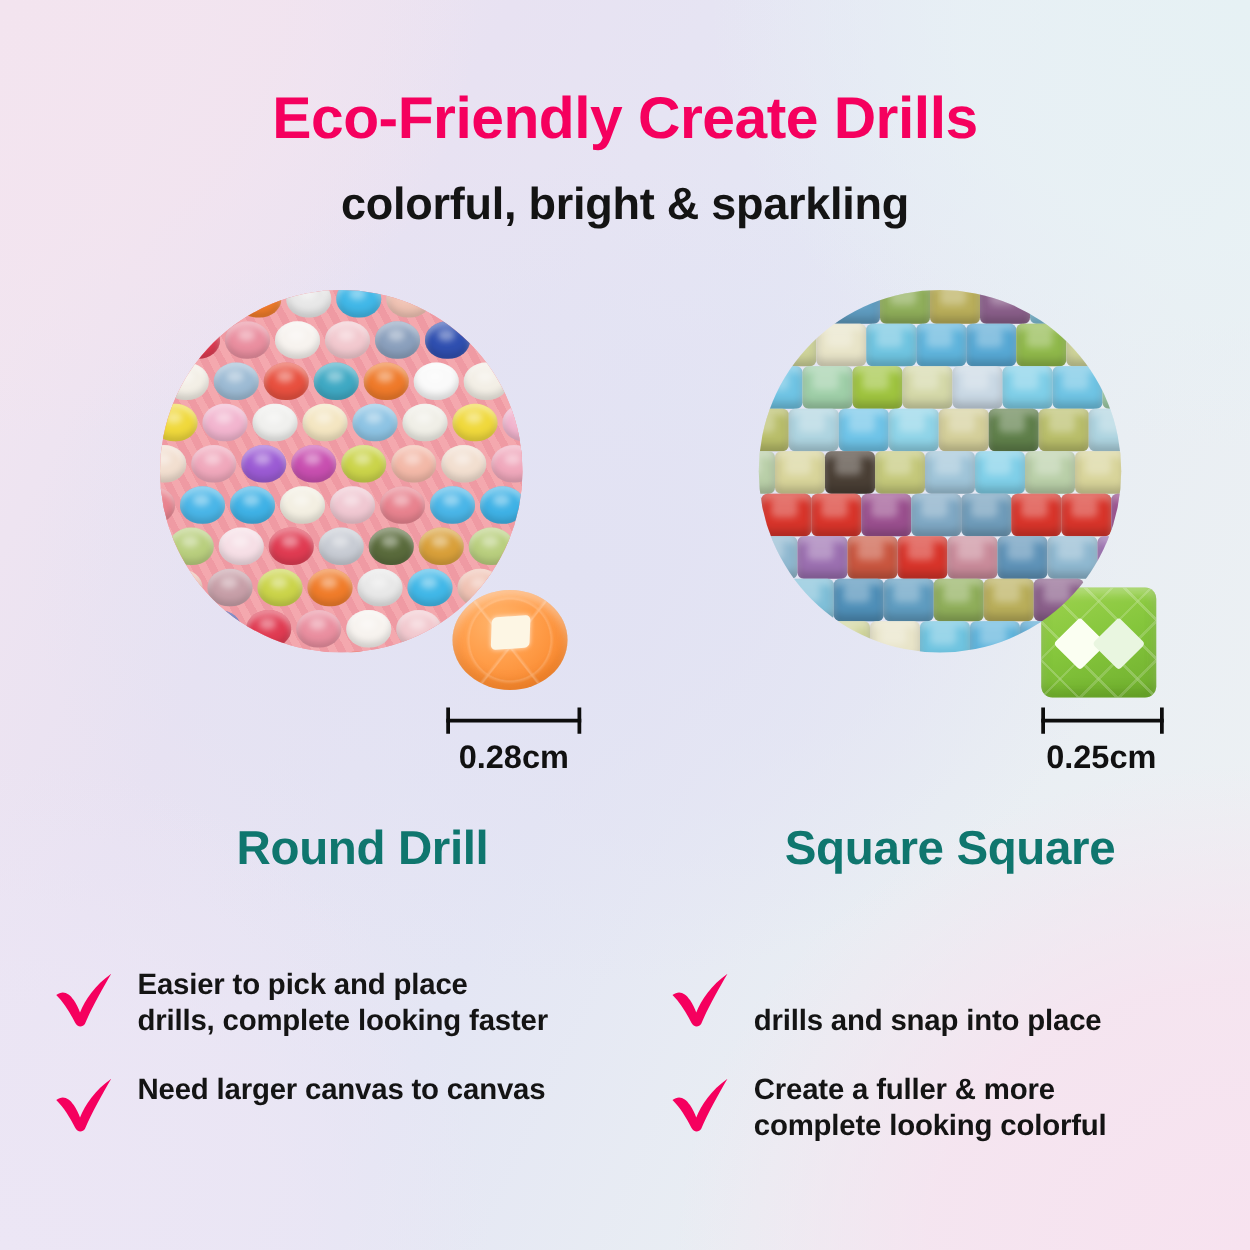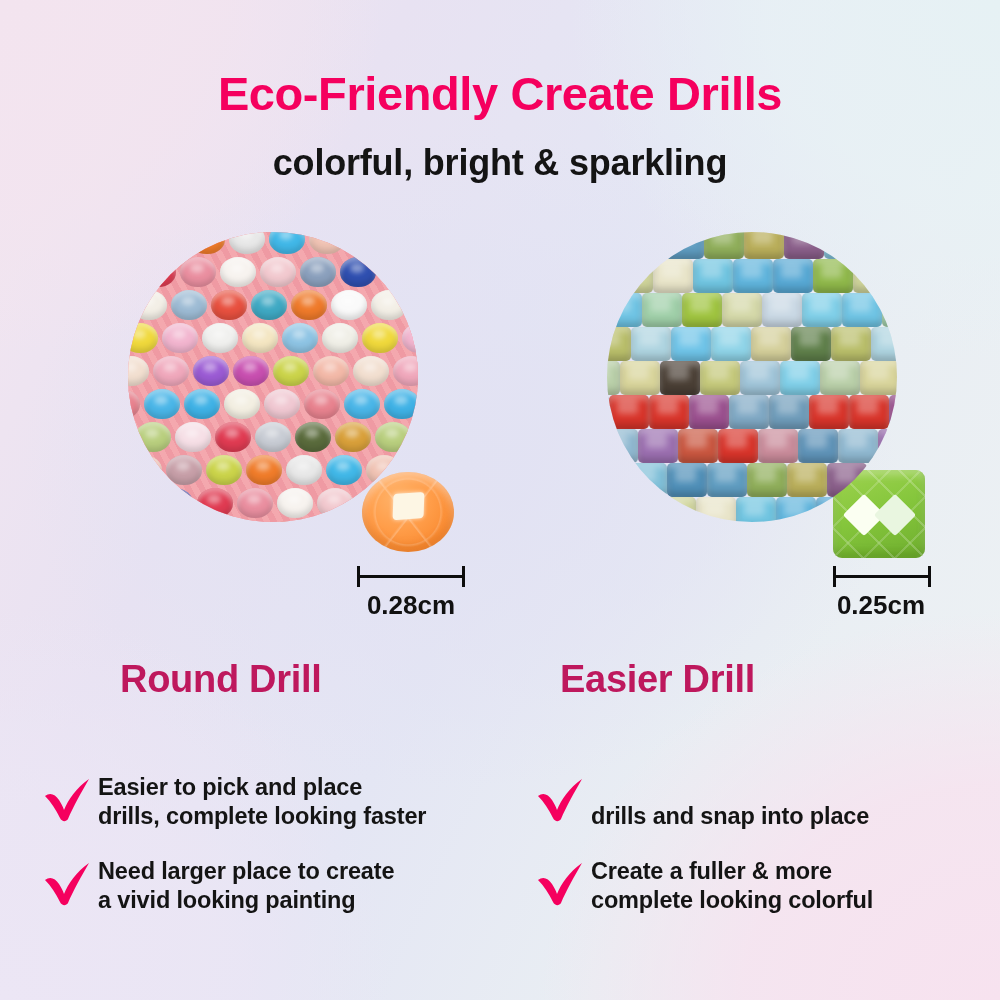--- a/index.html
+++ b/index.html
@@ -127,36 +127,36 @@
 
   .scale-label {
     position:absolute; text-align:center; font-size:26px; font-weight:bold; color:#111;
   }
   .label-round  { left:330px; top:590px; width:162px; }
   .label-square { left:800px; top:590px; width:162px; }
 
   
   .drill-name {
     position:absolute; top:658px; font-size:38px; font-weight:bold;
-    color:#be185d; text-align:left; letter-spacing:-0.3px;
+    color:#0f766e; text-align:center; letter-spacing:-0.3px;
   }
   .drill-name-round  { left:120px; width:340px; }
   .drill-name-square { left:560px; width:400px; }
 
   
   .features { position:absolute; top:772px; width:470px; }
   .features-left  { left:42px; }
   .features-right { left:535px; }
 
   .feature { position:relative; display:flex; align-items:flex-start; margin-bottom:26px; }
   .feature .check { flex:0 0 56px; width:56px; height:50px; position:relative; top:2px; }
   .feature .check svg { display:block; width:56px; height:50px; }
   .feature .text {
     font-size:23.5px; font-weight:bold; color:#141414; line-height:1.22;
-    letter-spacing:-0.15px; padding-top:1px;
+    letter-spacing:-0.15px; padding-top:1px;margin-left:12px;
   }
 </style>
 </head>
 <body>
 
 <div id="bg">
   <div class="layer bg-base"></div>
   <div class="layer bg-cc"></div>
   <div class="layer bg-tl"></div>
   <div class="layer bg-tr"></div>
@@ -355,38 +355,38 @@
   <div class="scale-label label-round">0.28cm</div>
 
   <div class="scalebar scale-square">
     <div class="cap left"></div>
       <div class="rule"></div>
       <div class="cap right"></div>
   </div>
   <div class="scale-label label-square">0.25cm</div>
 
   <div class="drill-name drill-name-round">Round Drill</div>
-  <div class="drill-name drill-name-square">Easier Drill</div>
+  <div class="drill-name drill-name-square">Square Square</div>
 
   <div class="features features-left">
     <div class="feature">
       <span class="check">
         <svg viewBox="0 0 56 50">
             <path d="M3 22 C8 18 13 20 17 26 C19 29 21 33 22 36 C26 26 34 14 47 5 C40 17 31 33 26 45 C24 48 20 48 18 44 C14 36 9 28 3 22 Z" fill="#f5005e"></path>
           </svg>
       </span>
       <span class="text"><span>Easier to pick and place</span><br><span>drills, complete looking faster</span></span>
     </div>
     <div class="feature">
       <span class="check">
         <svg viewBox="0 0 56 50">
             <path d="M3 22 C8 18 13 20 17 26 C19 29 21 33 22 36 C26 26 34 14 47 5 C40 17 31 33 26 45 C24 48 20 48 18 44 C14 36 9 28 3 22 Z" fill="#f5005e"></path>
           </svg>
       </span>
-      <span class="text"><span>Need larger place to create</span><br><span>a vivid looking painting</span></span>
+      <span class="text"><span>Need larger canvas to canvas</span><br></span>
     </div>
   </div>
 
   <div class="features features-right">
     <div class="feature">
       <span class="check">
         <svg viewBox="0 0 56 50">
             <path d="M3 22 C8 18 13 20 17 26 C19 29 21 33 22 36 C26 26 34 14 47 5 C40 17 31 33 26 45 C24 48 20 48 18 44 C14 36 9 28 3 22 Z" fill="#f5005e"></path>
           </svg>
       </span>

